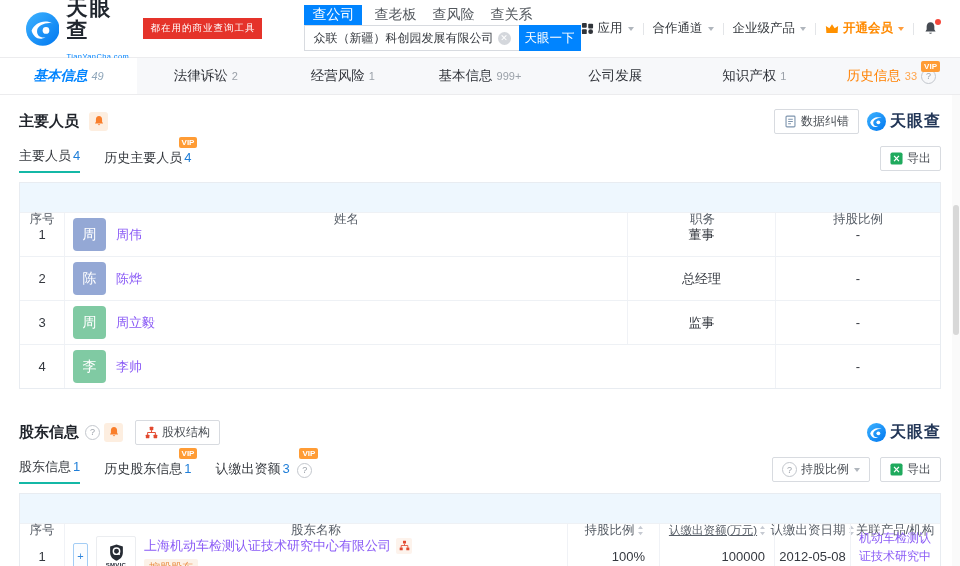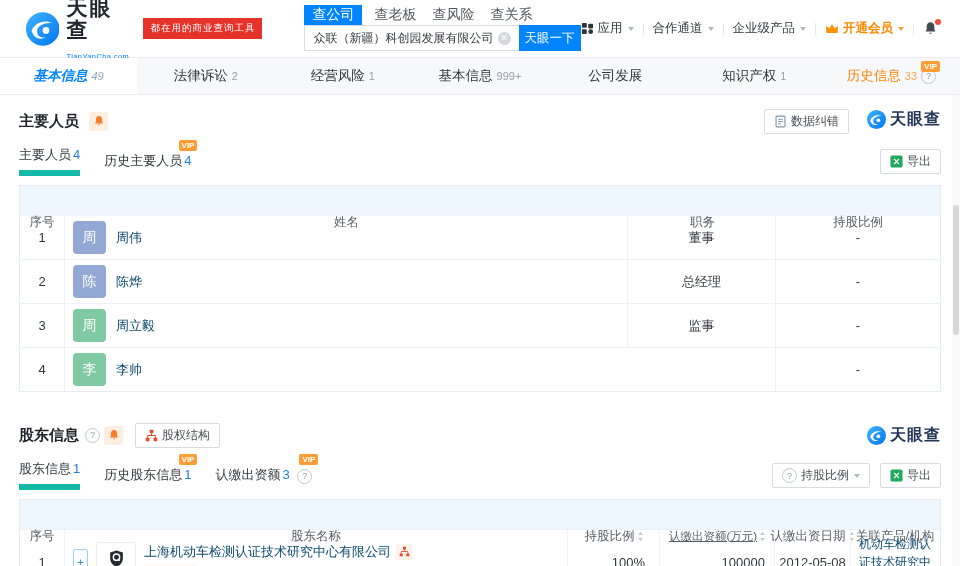--- a/index.html
+++ b/index.html
@@ -1,19 +1,19 @@
 <!DOCTYPE html>
 <html><head>
 <meta charset="utf-8">
 <style>
   html,body{margin:0;padding:0;background:#fff;}
   body{font-family:"Liberation Sans","DejaVu Sans",sans-serif;-webkit-font-smoothing:antialiased;}
   .page{position:relative;width:960px;height:566px;overflow:hidden;background:#fff;color:#33373d;}
   a{text-decoration:none;cursor:pointer;}
-  .link{color:#0c4a6e;}
+  .link{color:#8b5cf6;}
   
   .hd{display:flex;align-items:center;height:57px;padding:0 14px 0 26px;box-sizing:border-box;}
   .logo{display:flex;align-items:center;gap:7px;}
   .logo-name{font-size:21px;font-weight:800;color:#20262e;letter-spacing:2px;line-height:22px;}
   .logo-dom{font-size:7.5px;color:#0084ff;letter-spacing:.4px;margin-top:11px;}
   .slogan{background:#e5332a;color:#fff;font-size:9.5px;line-height:1.55;padding:3px 7px;margin-left:9px;white-space:nowrap;letter-spacing:1px;}
   .search{margin-left:42px;width:280px;}
   .s-tabs{display:flex;align-items:center;font-size:14px;height:18px;}
   .s-tab{color:#51565c;margin-right:16px;cursor:pointer;}
   .s-tab.active{background:#0084ff;color:#fff;padding:1px 8px;margin-right:12px;}
@@ -39,27 +39,27 @@
   .tab.orange .cnt{color:#ffa54d;}
   .vipb{background:#ff9c35;color:#fff;font-size:8px;font-weight:700;padding:0 3px;border-radius:2px;line-height:11px;display:inline-block;}
   .tab .vipb{position:absolute;top:3px;right:20px;}
   .q{display:inline-flex;width:13px;height:13px;border:1px solid #c3c7cd;border-radius:50%;color:#9aa0a8;font-size:9px;align-items:center;justify-content:center;margin-left:4px;flex:none;}
   
   .content{padding:0 19px;}
   .sec-head{display:flex;align-items:center;margin-top:13px;height:26px;}
   .sec-title{font-size:15px;font-weight:700;color:#20242b;margin:0 6px 0 0;}
   .bell-badge{width:19px;height:19px;border-radius:3px;background:#fdeee0;display:inline-flex;align-items:center;justify-content:center;margin-left:4px;cursor:pointer;flex:none;}
   .o-btn{display:inline-flex;align-items:center;gap:4px;border:1px solid #d8dbe0;background:#fff;border-radius:2px;padding:3px 9px;font-size:12px;color:#4a4f55;cursor:pointer;font-family:inherit;white-space:nowrap;}
-  .hright{margin-left:auto;display:flex;align-items:flex-start;gap:18px;}
+  .hright{margin-left:auto;display:flex;align-items:center;gap:8px;}
   .wm{display:inline-flex;align-items:center;gap:4px;}
   .wm span{font-size:16px;font-weight:800;color:#223657;letter-spacing:1px;}
   .stabs{display:flex;align-items:flex-end;margin-top:12px;}
   .stab{font-size:13px;color:#33373d;margin-right:24px;padding-bottom:6px;position:relative;cursor:pointer;white-space:nowrap;}
   .stab .cnt{color:#1f7ed8;margin-left:2px;}
-  .stab.active{border-bottom:6px solid #14b8a6;}
+  .stab.active{border-bottom:2px solid #14b8a6;}
   .stab .vipb{position:absolute;top:-12px;right:-6px;}
   .stab-right{margin-left:auto;display:flex;align-items:center;gap:10px;padding-bottom:2px;}
   
   .tbl{margin-top:9px;border:1px solid #e8ecf1;}
   .thead{display:flex;background:#eef7fe;height:29px;align-items:center;font-size:12.5px;color:#565d66;}
   .thead>div{display:flex;align-items:center;justify-content:center;white-space:nowrap;margin-top:43px;}
   .trow{display:flex;border-top:1px solid #eef1f5;align-items:stretch;font-size:13px;color:#34383f;}
   .trow>div{display:flex;align-items:center;}
   .trow>div:not(:first-child){border-left:1px solid #f0f2f6;}
   .c-no{width:44px;justify-content:center;flex:none;}

